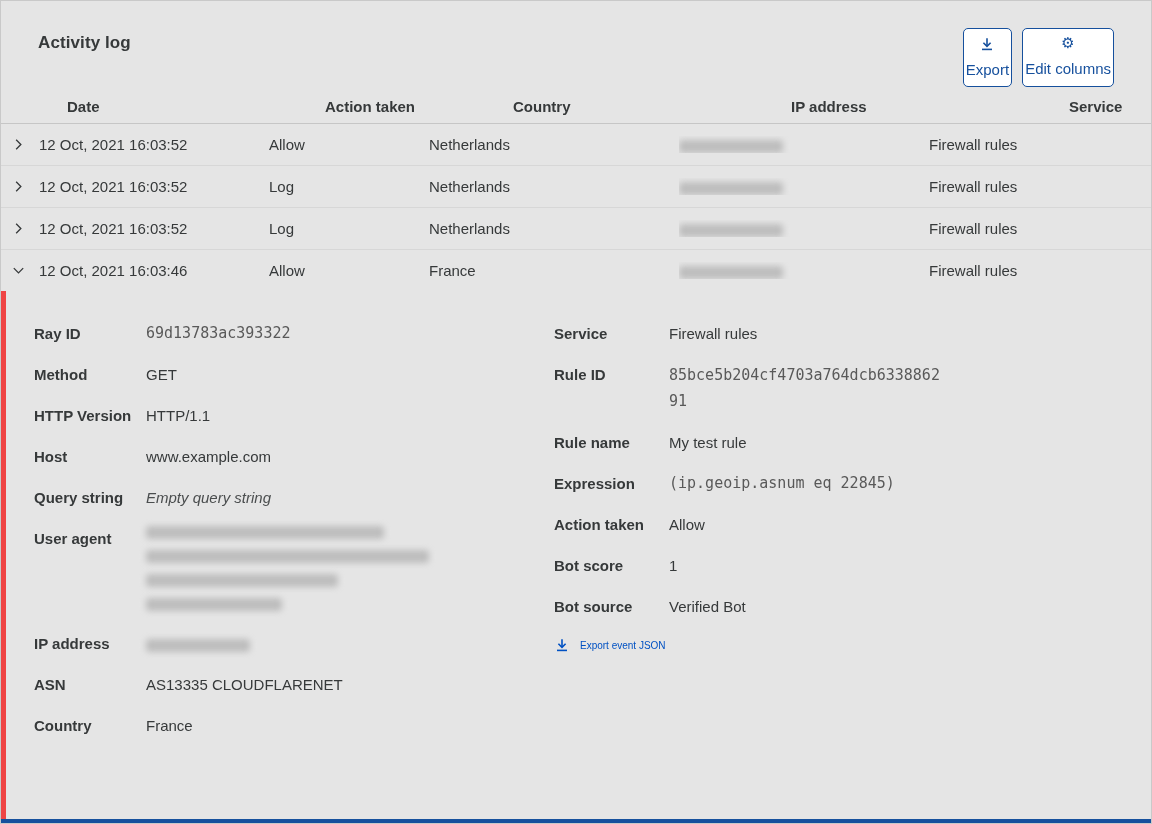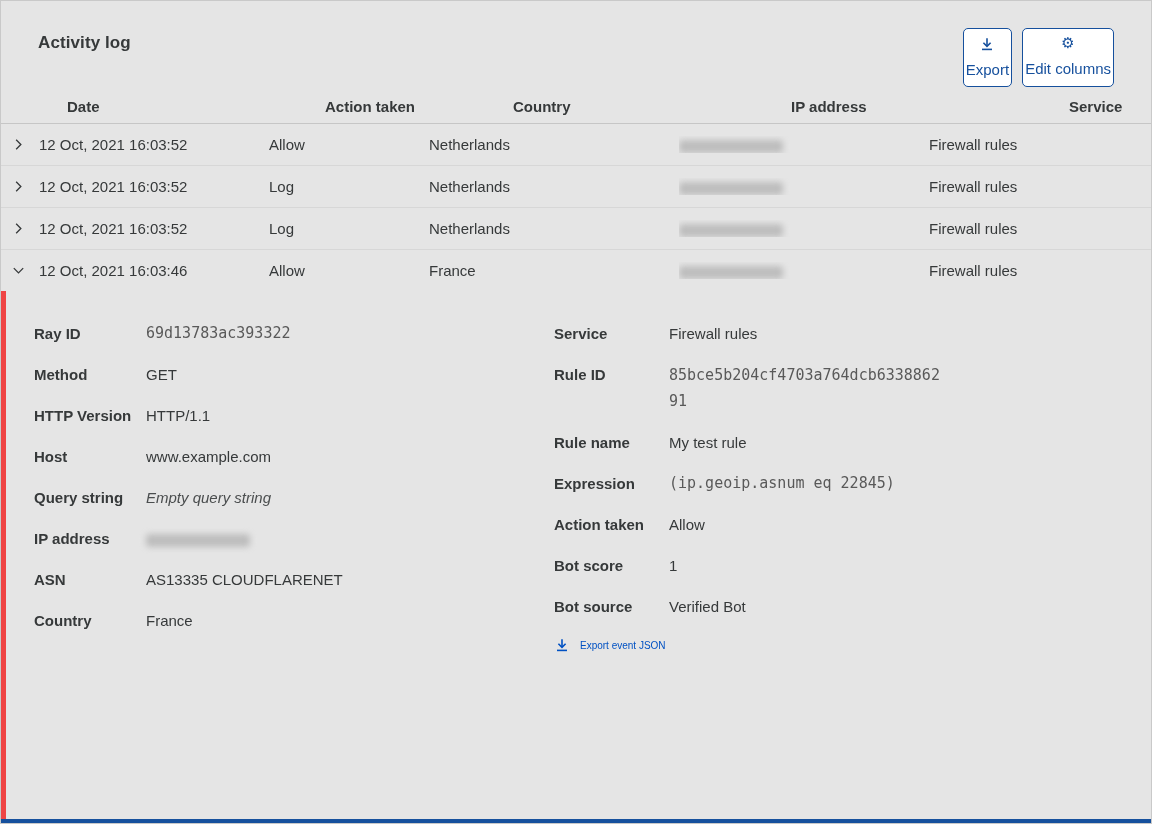--- a/index.html
+++ b/index.html
@@ -191,20 +191,29 @@
         <div class="fvalue">HTTP/1.1</div>
       </div>
       <div class="field">
         <div class="flabel">Host</div>
         <div class="fvalue">www.example.com</div>
       </div>
       <div class="field">
         <div class="flabel">Query string</div>
         <div class="fvalue italic-note">Empty query string</div>
       </div>
+      <div class="field ua">
+        <div class="flabel">User agent</div>
+        <div class="fvalue ua-lines">
+          <span class="blur-chip ua-w1"></span>
+          <span class="blur-chip ua-w2"></span>
+          <span class="blur-chip ua-w3"></span>
+          <span class="blur-chip ua-w4"></span>
+        </div>
+      </div>
       <div class="field">
         <div class="flabel">IP address</div>
         <div class="fvalue"><span class="blur-chip ip-chip"></span></div>
       </div>
       <div class="field">
         <div class="flabel">ASN</div>
         <div class="fvalue">AS13335 CLOUDFLARENET</div>
       </div>
       <div class="field">
         <div class="flabel">Country</div>

